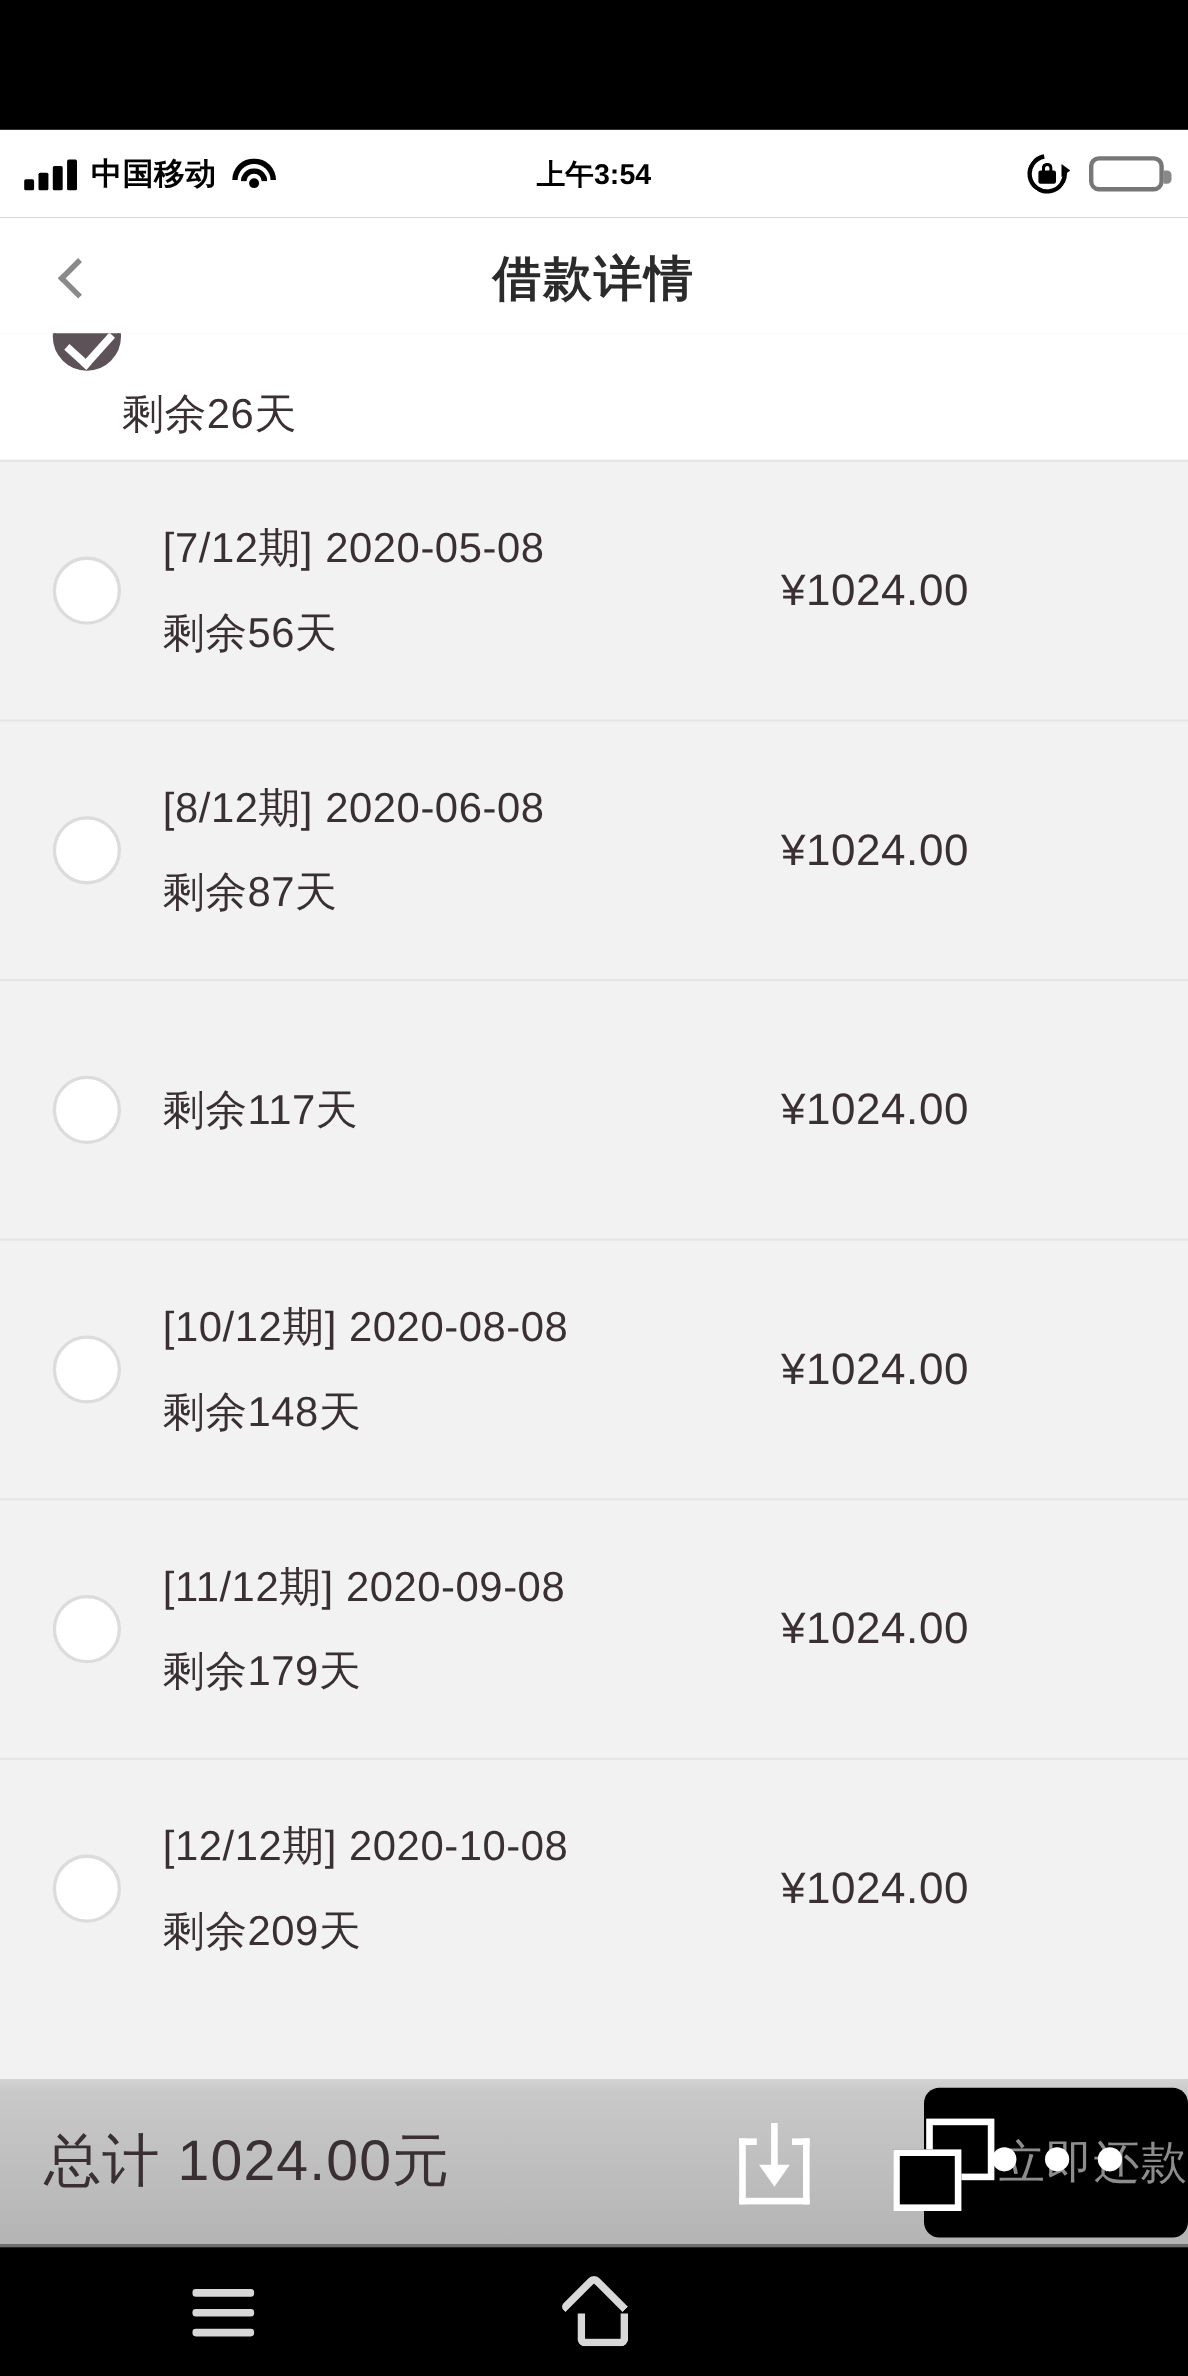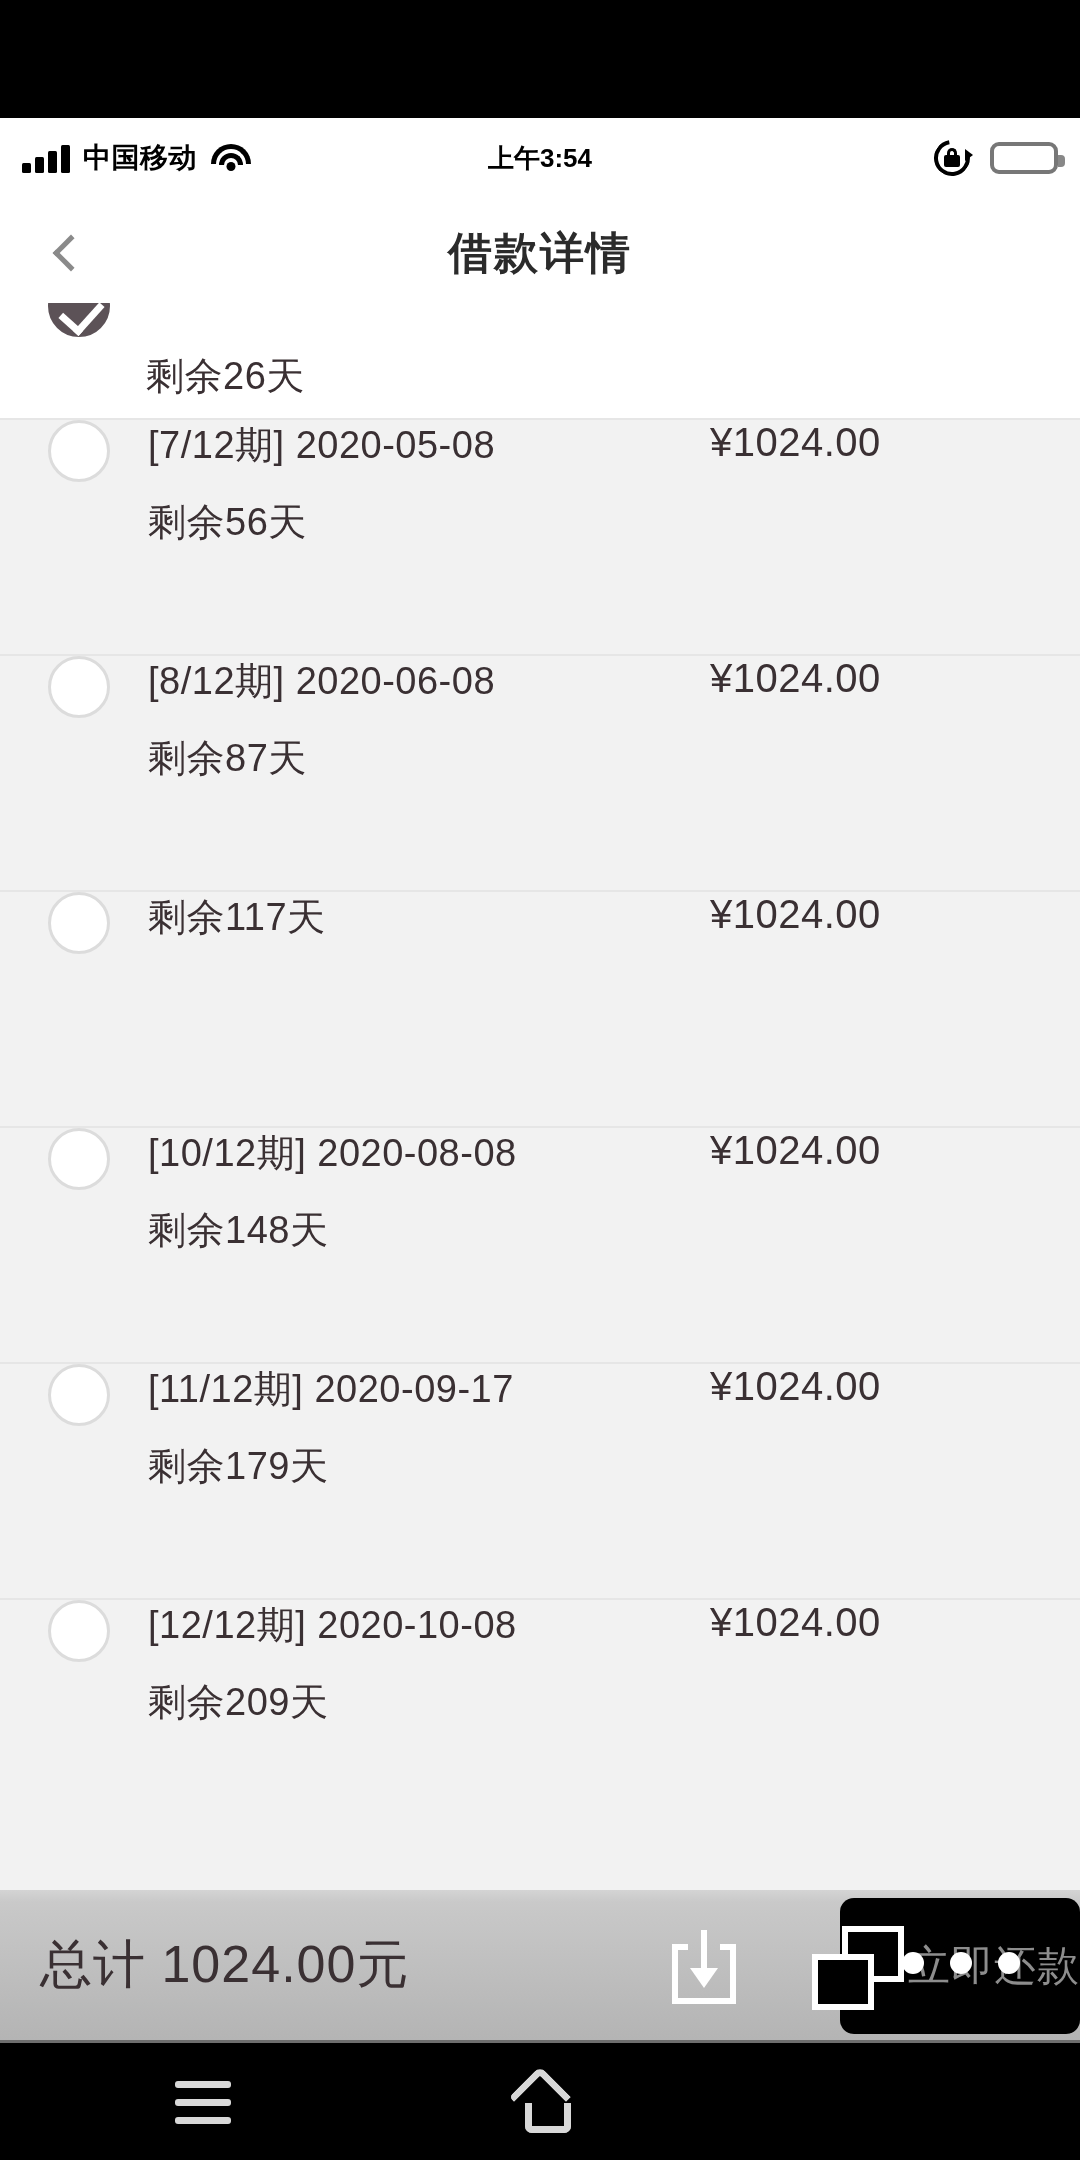--- a/index.html
+++ b/index.html
@@ -59,37 +59,37 @@
       display:flex; align-items:center; justify-content:flex-start; cursor:pointer; }
   .chev { width:26px; height:26px; border-left:5px solid #8a8a8a; border-bottom:5px solid #8a8a8a;
       transform:rotate(45deg); }
   .nav-title { position:absolute; left:0; top:0; width:1080px; height:110px;
       display:flex; align-items:center; justify-content:center;
       font-size:44px; font-weight:700; color:#2b2b2b; letter-spacing:2px; }
 
   
   .list { position:absolute; top:303px; left:0; width:1080px; height:1587px; background:#f2f2f2;
       overflow:hidden; }
-  .row { position:relative; width:1080px; display:flex; 
+  .row { position:relative; width:1080px; display:flex; align-items:center;
       padding:0 40px 0 48px; background:#f2f2f2; }
   .row.white { background:#fff; }
   .row + .row { border-top:2px solid #e6e6e6; }
   .row.partial { height:115px; align-items:flex-end; padding-bottom:10px; }
   .row.full { height:236px; }
 
   .chk { flex:0 0 auto; width:62px; height:62px; border-radius:50%;
       background:#fff; border:3px solid #dcdcdc; margin-right:38px; position:relative; cursor:pointer; }
   .chk.checked { background:#5c5257; border-color:#5c5257; }
   .chk.checked::after { content:""; position:absolute; left:17px; top:15px;
       width:20px; height:32px; border-right:7px solid #fff; border-bottom:7px solid #fff;
       transform:rotate(42deg); }
   .row.partial .chk { margin-bottom:42px; position:absolute; top:-28px; left:48px; }
 
   .row-mid { flex:1 1 auto; display:flex; flex-direction:column; gap:26px; }
-  .row.partial .row-mid { margin-left:98px; padding-bottom:6px; }
+  .row.partial .row-mid { margin-left:63px; padding-bottom:6px; }
   .row-line1 { font-size:38px; color:#3a3033; letter-spacing:.5px; white-space:nowrap; }
   .row-line2 { font-size:38px; color:#3a3033; letter-spacing:.5px; white-space:nowrap; }
   .row-amt { flex:0 0 auto; width:330px; font-size:40px; color:#3a3033; letter-spacing:.5px; }
 
   
   .bottom-bar { position:absolute; top:1890px; left:0; width:1080px; height:150px;
       background:linear-gradient(180deg,#d4d4d4 0%,#c9c9c9 8%,#bdbdbd 60%,#b4b4b4 100%);
       display:flex; align-items:center; }
   .total-text { position:absolute; left:40px; font-size:52px; color:#3a3033; letter-spacing:1px; }
   .repay-btn { position:absolute; right:0; top:8px; width:240px; height:136px;
@@ -209,21 +209,21 @@
         <div class="chk"></div>
         <div class="row-mid">
           <div class="row-line1">[10/12期] 2020-08-08</div>
           <div class="row-line2">剩余148天</div>
         </div>
         <div class="row-amt">¥1024.00</div>
       </div>
       <div class="row full">
         <div class="chk"></div>
         <div class="row-mid">
-          <div class="row-line1">[11/12期] 2020-09-17</div>
+          <div class="row-line1">[11/12期] 2020-09-08</div>
           <div class="row-line2">剩余179天</div>
         </div>
         <div class="row-amt">¥1024.00</div>
       </div>
       <div class="row full">
         <div class="chk"></div>
         <div class="row-mid">
           <div class="row-line1">[12/12期] 2020-10-08</div>
           <div class="row-line2">剩余209天</div>
         </div>

